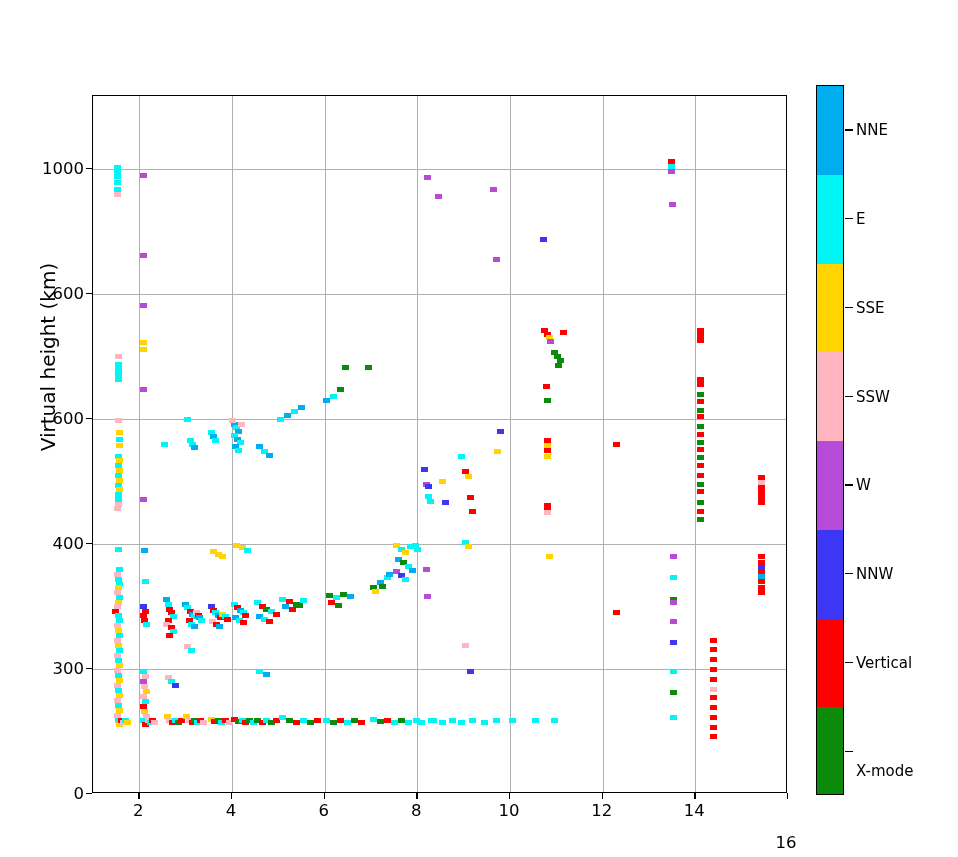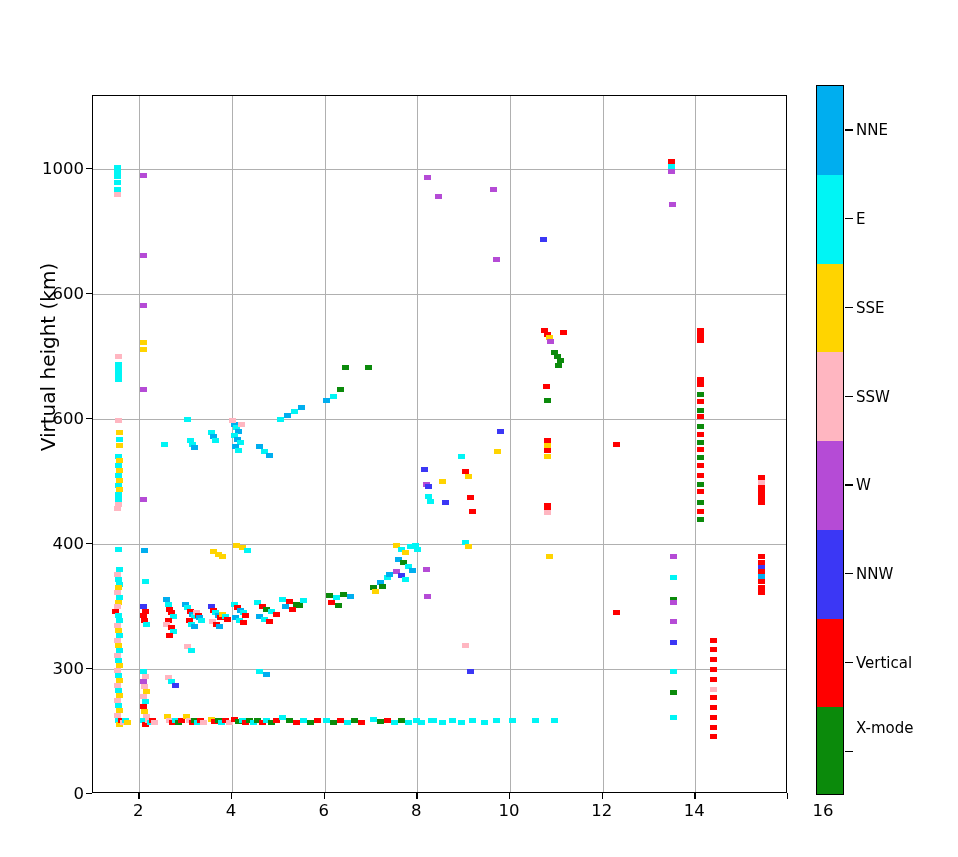--- a/index.html
+++ b/index.html
@@ -473,21 +473,21 @@
       <div class="xtick-label" style="left: 323.667px;">6</div>
       <div class="xtick-mark" style="left: 416.333px;"></div>
       <div class="xtick-label" style="left: 416.333px;">8</div>
       <div class="xtick-mark" style="left: 509px;"></div>
       <div class="xtick-label" style="left: 509px;">10</div>
       <div class="xtick-mark" style="left: 601.667px;"></div>
       <div class="xtick-label" style="left: 601.667px;">12</div>
       <div class="xtick-mark" style="left: 694.333px;"></div>
       <div class="xtick-label" style="left: 694.333px;">14</div>
       <div class="xtick-mark" style="left: 787px;"></div>
-      <div class="xtick-label" style="left: 823px;">16</div>
+      <div class="xtick-label" style="left: 786px; margin-top: 32px;">16</div>
     </div>
 
   <div class="ylabel">Virtual height (km)</div>
 
   <div class="cbar" id="cbar">
       <div class="cbar-seg" style="top: 0px; height: 88.75px; background: rgb(0, 174, 239);"></div>
       <div class="cbar-seg" style="top: 88.75px; height: 88.75px; background: rgb(0, 245, 245);"></div>
       <div class="cbar-seg" style="top: 177.5px; height: 88.75px; background: rgb(255, 212, 0);"></div>
       <div class="cbar-seg" style="top: 266.25px; height: 88.75px; background: rgb(255, 182, 193);"></div>
       <div class="cbar-seg" style="top: 355px; height: 88.75px; background: rgb(181, 75, 214);"></div>
@@ -504,17 +504,17 @@
       <div class="cbar-label" style="top: 306.875px;">SSE</div>
       <div class="cbar-tick" style="top: 395.625px;"></div>
       <div class="cbar-label" style="top: 395.625px;">SSW</div>
       <div class="cbar-tick" style="top: 484.375px;"></div>
       <div class="cbar-label" style="top: 484.375px;">W</div>
       <div class="cbar-tick" style="top: 573.125px;"></div>
       <div class="cbar-label" style="top: 573.125px;">NNW</div>
       <div class="cbar-tick" style="top: 661.875px;"></div>
       <div class="cbar-label" style="top: 661.875px;">Vertical</div>
       <div class="cbar-tick" style="top: 750.625px;"></div>
-      <div class="cbar-label" style="top: 727px;">X-mode</div>
+      <div class="cbar-label" style="top: 770px;">X-mode</div>
     </div>
   <div class="cbar-title">Azimuth Direction</div>
 
 </div>
 
 </body></html>

